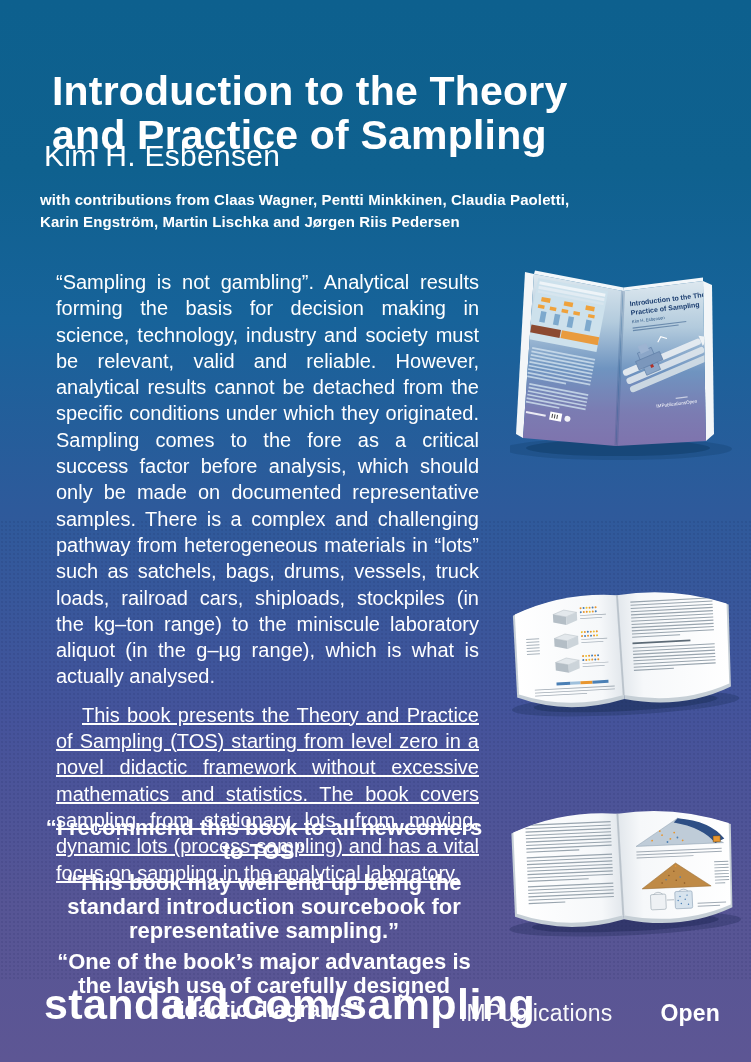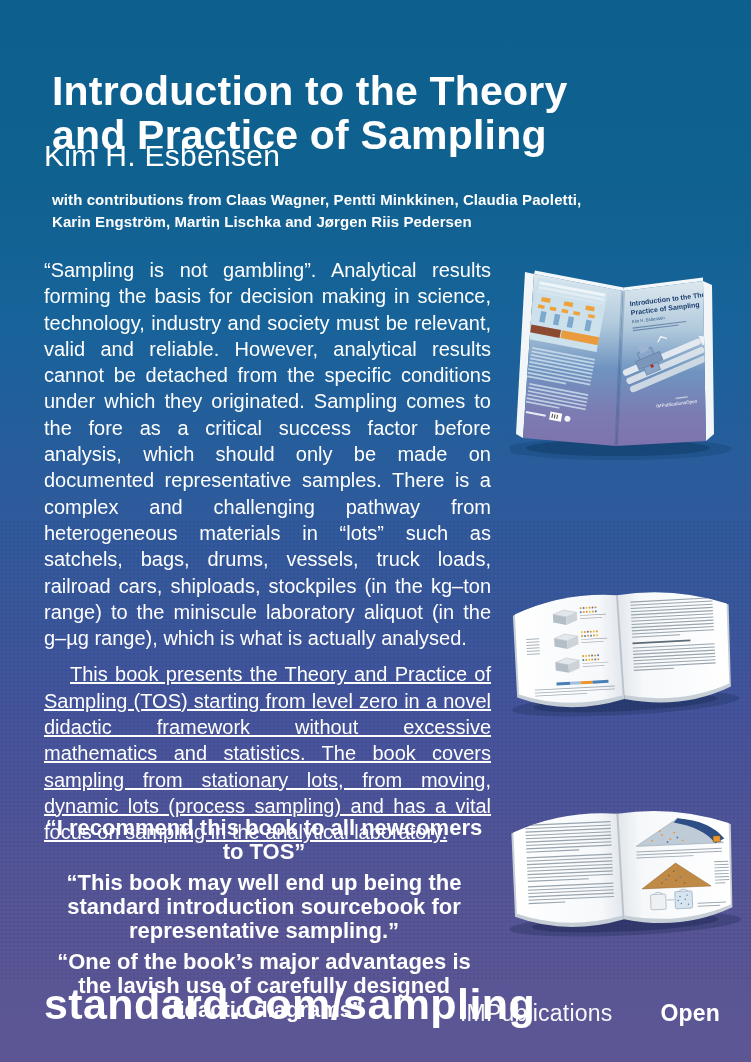--- a/index.html
+++ b/index.html
@@ -14,25 +14,25 @@
     background-size:4px 4px;pointer-events:none;
   }
   .abs{position:absolute;}
   .title{
     left:52px;top:42px;width:560px;
     font-size:41px;line-height:44px;font-weight:600;letter-spacing:0.2px;
     white-space:pre-line;
   }
   .author{left:44px;top:139px;font-size:30px;font-weight:400;letter-spacing:0.3px;}
   .contributors{
-    left:52px;top:189px;font-size:15px;line-height:22px;font-weight:600;
+    left:40px;top:189px;font-size:15px;line-height:22px;font-weight:600;
     letter-spacing:0.1px;white-space:pre-line;
   }
   .body-copy{left:44px;top:257px;width:447px;font-size:20px;line-height:26.3px;text-align:justify;}
-  .body-copy p{margin:0;}
+  .body-copy p{margin:12px;}
   .body-copy p + p{margin-top:10px;text-indent:26px;text-decoration:underline;}
   .quotes{left:38px;top:816px;width:452px;text-align:center;font-size:22px;line-height:24px;font-weight:600;}
   .quotes p{margin:0 0 7px 0;}
   .book{pointer-events:none;}
   .book svg{display:block;width:100%;height:100%;}
   svg text{font-family:"Liberation Sans",sans-serif;}
   .footer-url{left:44px;top:980px;font-size:43px;font-weight:bold;letter-spacing:0.4px;}
   .publisher{right:31px;top:1000px;font-size:23px;letter-spacing:0.2px;}
   .publisher .light{font-weight:400;opacity:0.96;}
   .publisher .bold{font-weight:bold;margin-left:48px;}

